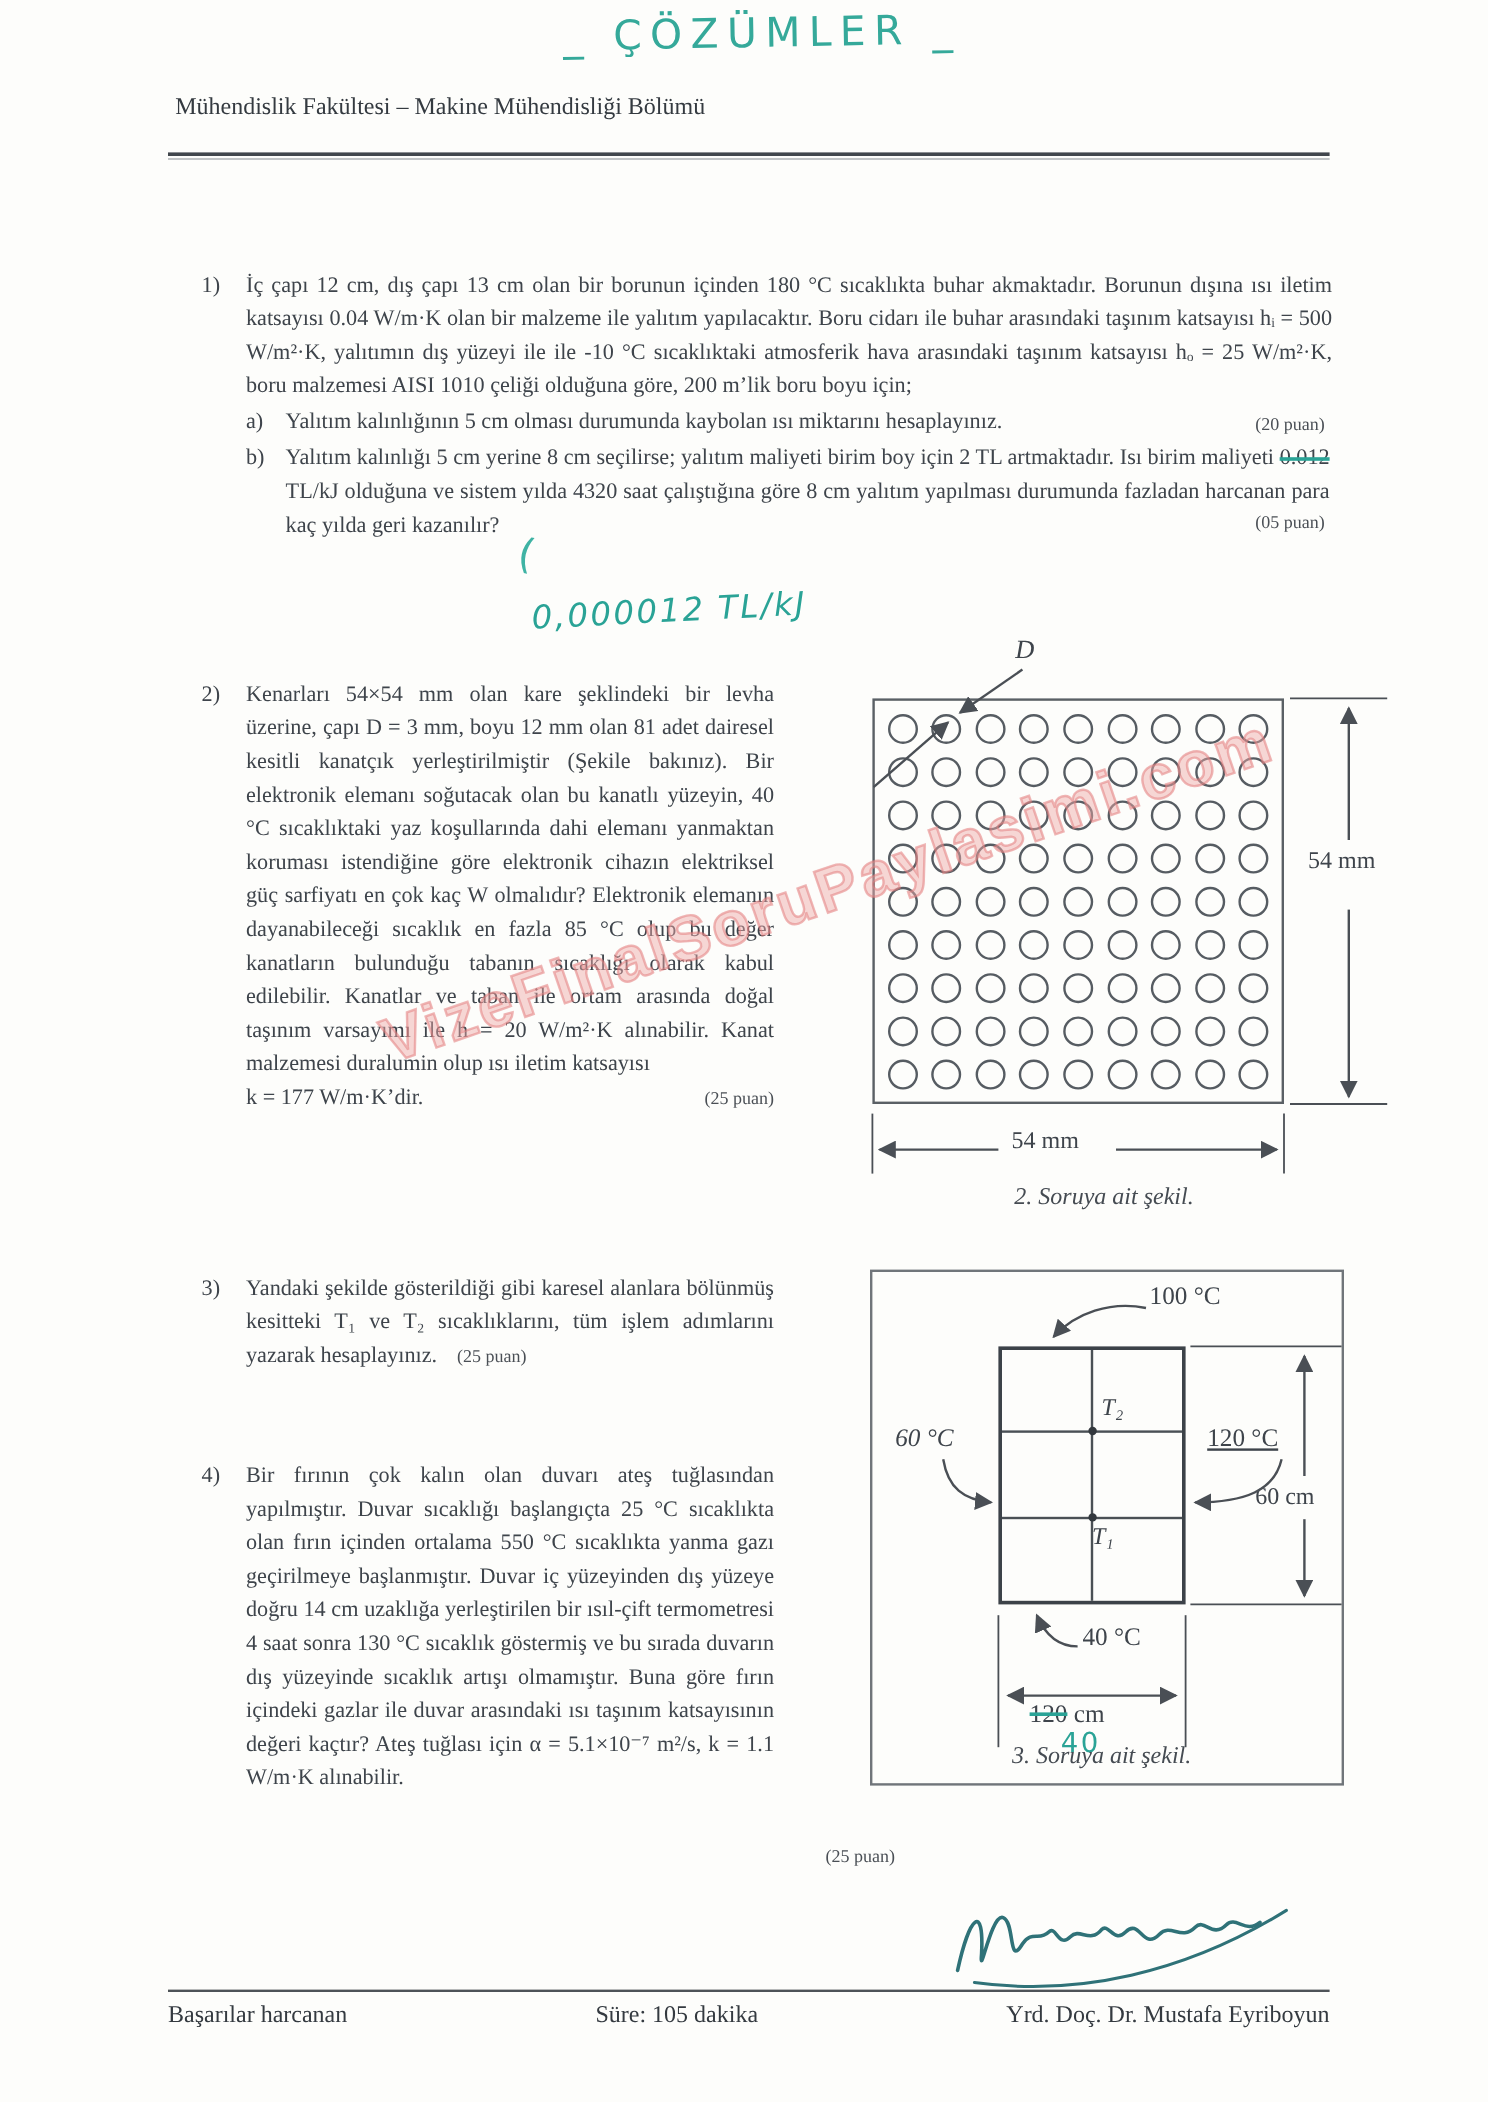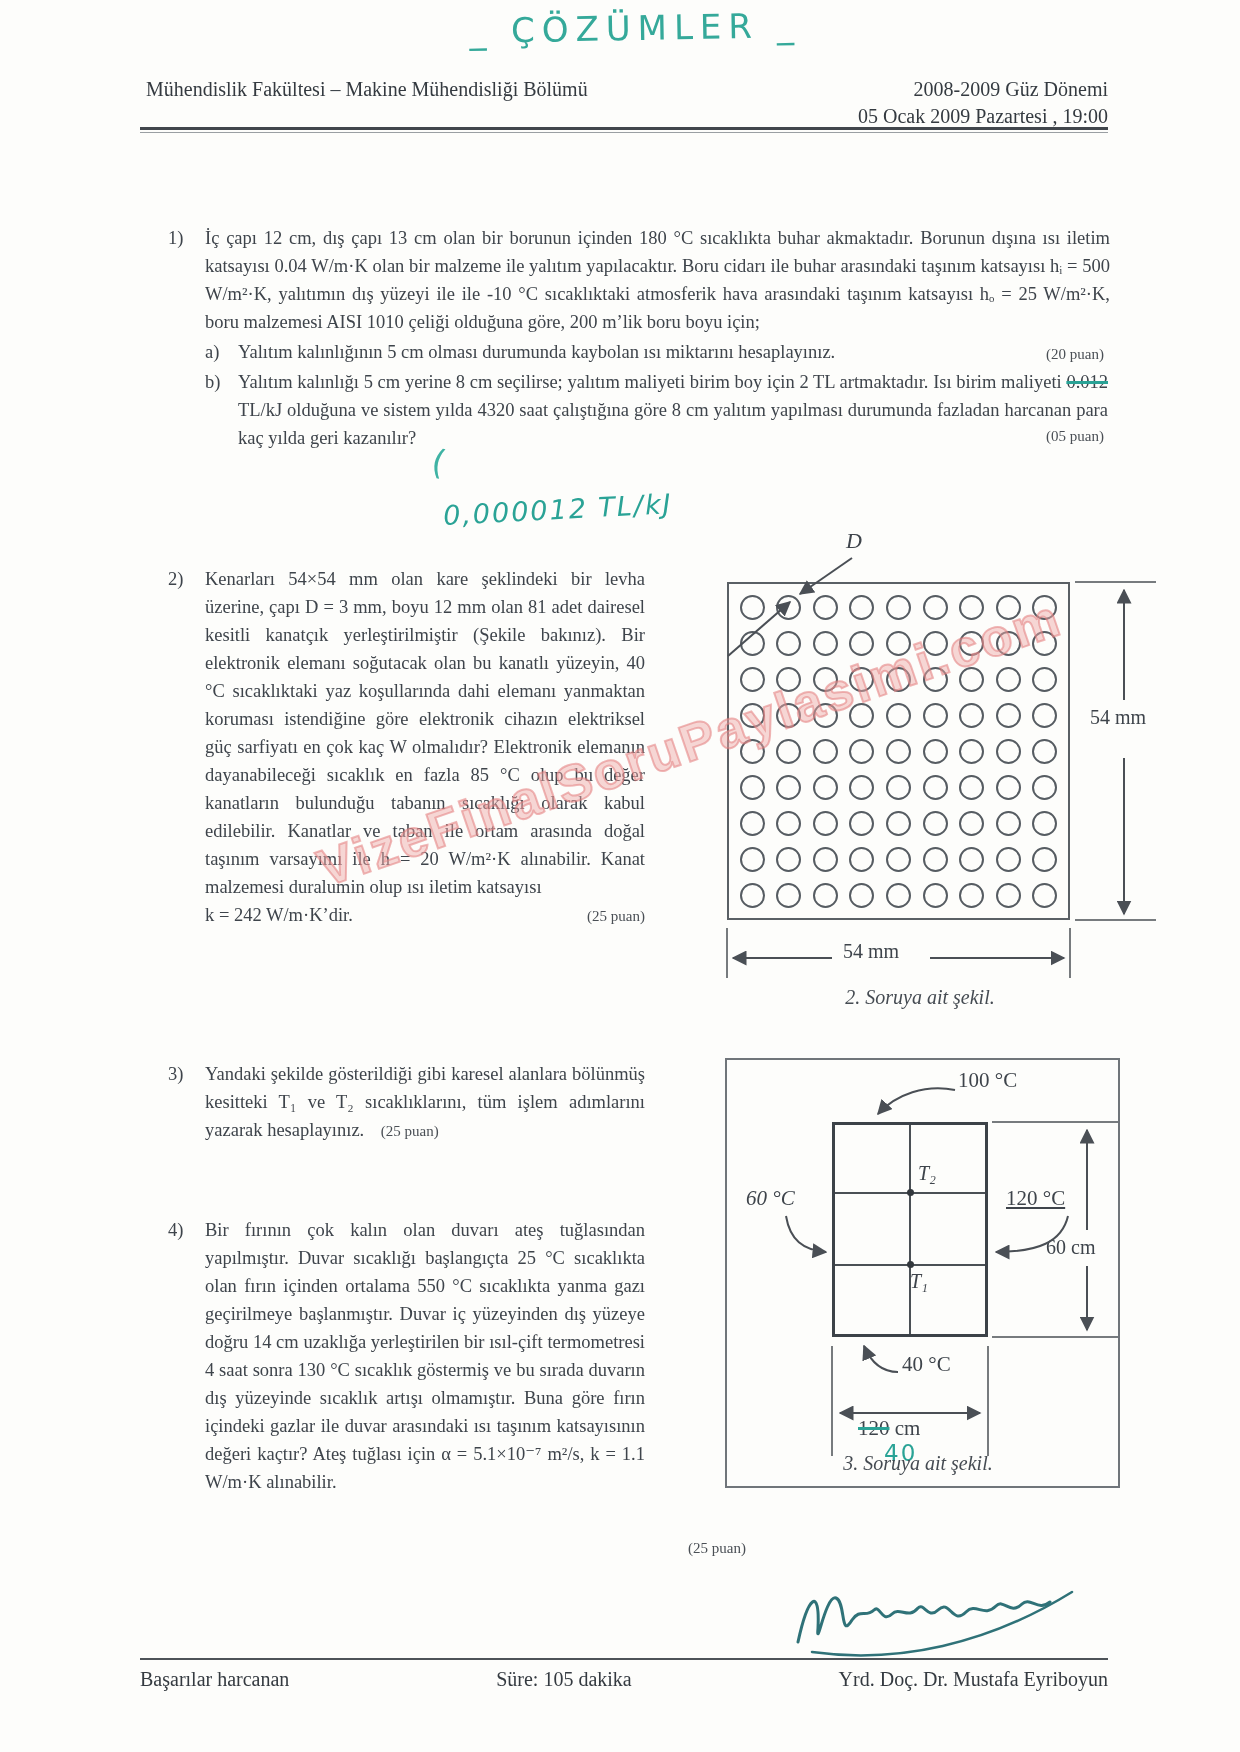--- a/index.html
+++ b/index.html
@@ -93,24 +93,20 @@
 <body>
 
 <div class="page">
 
   <div class="hand-title">_ ÇÖZÜMLER _</div>
 
   <div class="hdr">
     <div class="col">
       <div>Mühendislik Fakültesi – Makine Mühendisliği Bölümü</div>
     </div>
-    <div class="col right">
-      <div>2008-2009 Güz Dönemi</div>
-      <div>05 Ocak 2009 Pazartesi , 19:00</div>
-    </div>
   </div>
   <div class="hdr-rule"></div>
 
 
   <div class="q q1">
     <span class="qnum">1)</span>
     <div class="qbody">İç çapı 12 cm, dış çapı 13 cm olan bir borunun içinden 180 °C sıcaklıkta buhar akmaktadır. Borunun dışına ısı iletim katsayısı 0.04 W/m·K olan bir malzeme ile yalıtım yapılacaktır. Boru cidarı ile buhar arasındaki taşınım katsayısı hᵢ = 500 W/m²·K, yalıtımın dış yüzeyi ile ile -10 °C sıcaklıktaki atmosferik hava arasındaki taşınım katsayısı hₒ = 25 W/m²·K, boru malzemesi AISI 1010 çeliği olduğuna göre, 200 m’lik boru boyu için;</div>
     <div class="sub-item sub-a">
       <span class="sub-num">a)</span>
       <span>Yalıtım kalınlığının 5 cm olması durumunda kaybolan ısı miktarını hesaplayınız.</span>
@@ -123,21 +119,21 @@
     </div>
   </div>
 
   <div class="hand-paren">(</div>
   <div class="hand-correction">0,000012 TL/kJ</div>
 
   <div class="q q2 narrow">
     <span class="qnum">2)</span>
     <div class="qbody">Kenarları 54×54 mm olan kare şeklindeki bir levha üzerine, çapı D = 3 mm, boyu 12 mm olan 81 adet dairesel kesitli kanatçık yerleştirilmiştir (Şekile bakınız). Bir elektronik elemanı soğutacak olan bu kanatlı yüzeyin, 40 °C sıcaklıktaki yaz koşullarında dahi elemanı yanmaktan koruması istendiğine göre elektronik cihazın elektriksel güç sarfiyatı en çok kaç W olmalıdır? Elektronik elemanın dayanabileceği sıcaklık en fazla 85 °C olup bu değer kanatların bulunduğu tabanın sıcaklığı olarak kabul edilebilir. Kanatlar ve taban ile ortam arasında doğal taşınım varsayımı ile h = 20 W/m²·K alınabilir. Kanat malzemesi duralumin olup ısı iletim katsayısı</div>
     <div class="q2-last">
-      <span>k = 242 W/m·K’dir.</span>
+      <span>k = 177 W/m·K’dir.</span>
       <span class="points">(25 puan)</span>
     </div>
   </div>
 
   <div class="fin-grid">
       <div class="fin-circle"></div>
       <div class="fin-circle"></div>
       <div class="fin-circle"></div>
       <div class="fin-circle"></div>
       <div class="fin-circle"></div>

